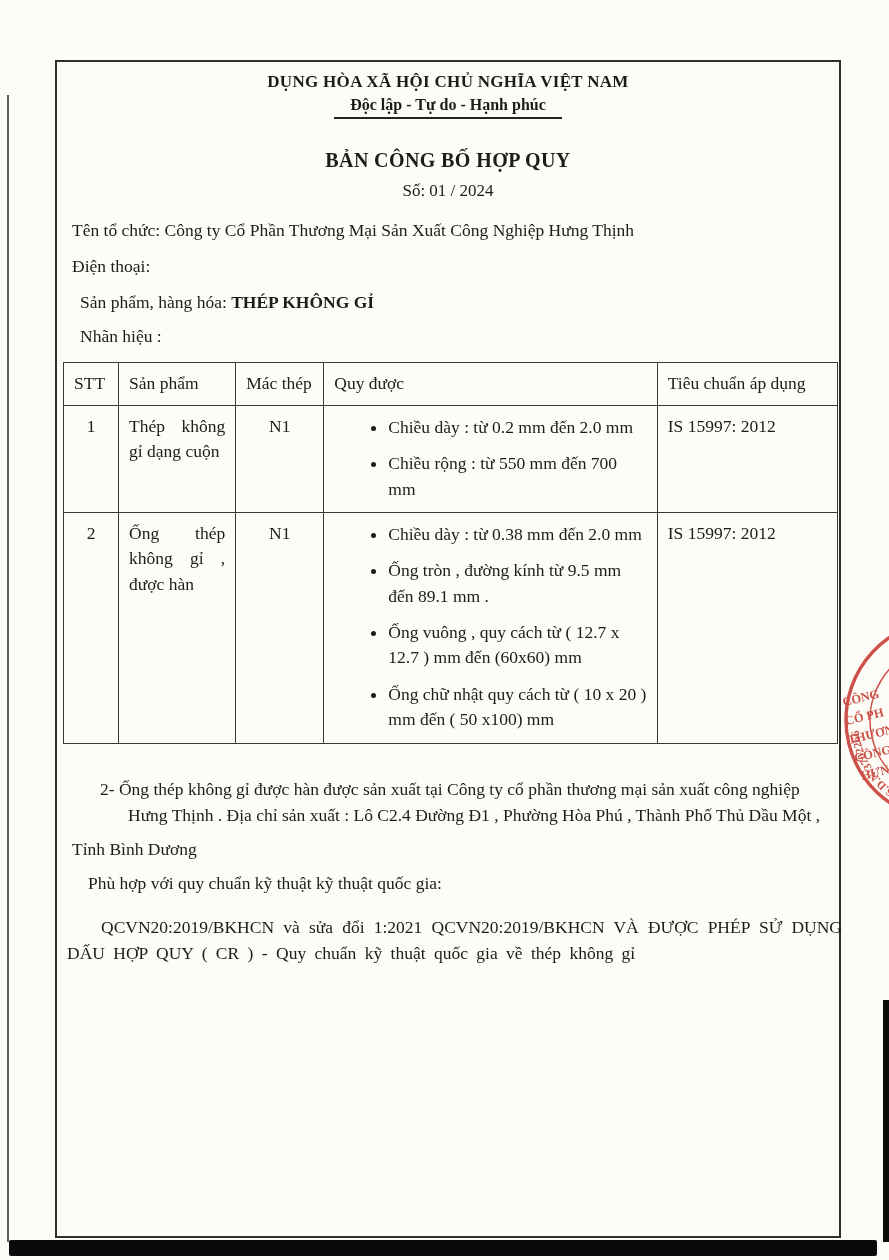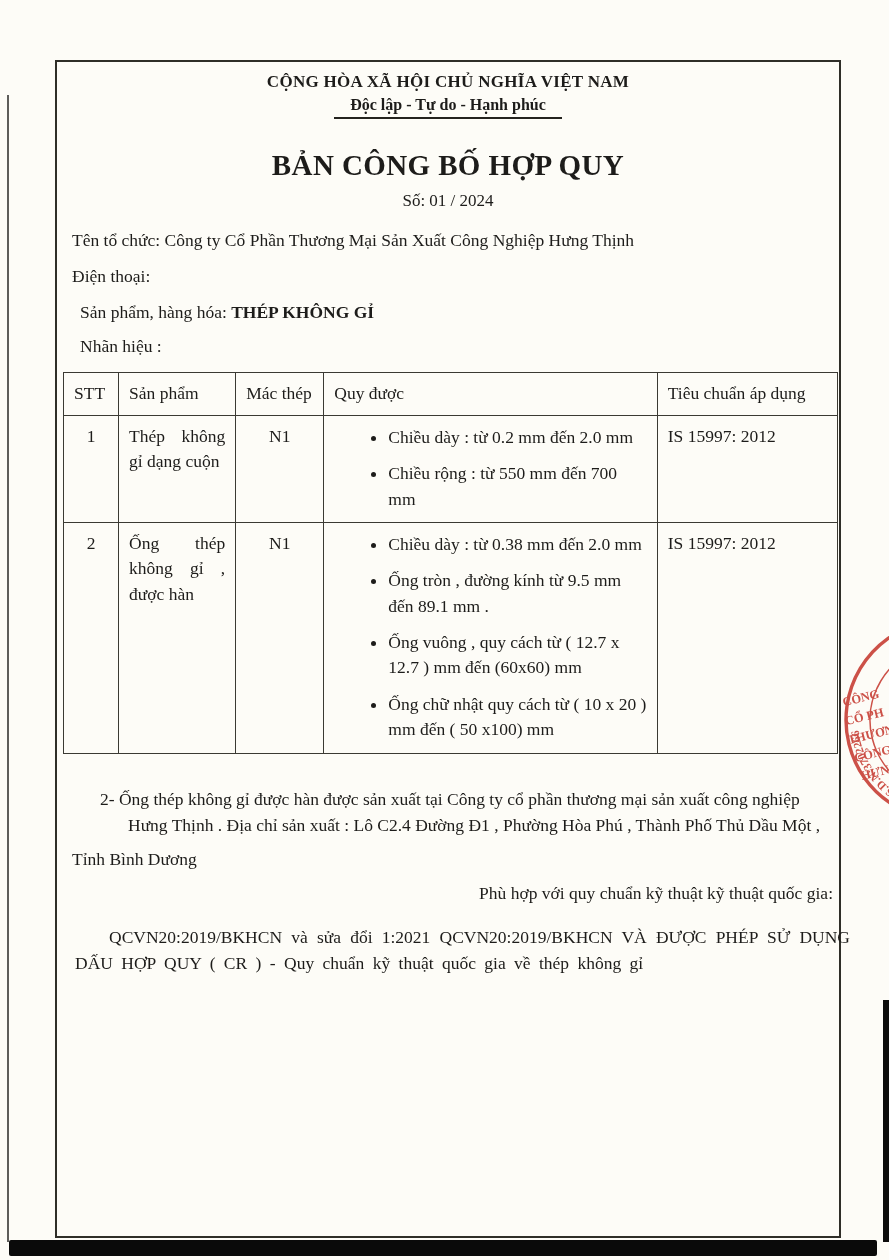--- a/index.html
+++ b/index.html
@@ -10,21 +10,21 @@
     color:#1d1c1a;
   }
   .frame{
     position:absolute;left:55px;top:60px;width:786px;height:1178px;
     border:2px solid #2f2e28;box-sizing:border-box;background:transparent;
   }
   .inner{padding:0 6px;}
   .national-title{margin-top:10px;text-align:center;font-weight:bold;font-size:17px;letter-spacing:.3px;}
   .motto-wrap{text-align:center;margin-top:4px;}
   .motto{display:inline-block;font-weight:bold;font-size:16px;border-bottom:2px solid #24231e;padding:0 16px 3px;}
-  .doc-title{margin-top:30px;text-align:center;font-weight:bold;font-size:29px;letter-spacing:.4px;}
+  .doc-title{margin-top:30px;text-align:center;font-weight:bold;font-size:20px;letter-spacing:.4px;}
   .doc-number{margin-top:9px;text-align:center;font-size:17px;}
   p{margin:0;font-size:17.5px;line-height:1.52;}
   .p-org{margin:16px 0 0 9px;}
   .p-addr{margin:3px 18px 0 9px;}
   .p-phone{margin:9px 0 0 9px;}
   .p-product{margin:10px 0 0 17px;}
   .p-brand{margin:7px 0 0 17px;}
   .p-intro{margin:9px 0 0 17px;}
   .bold{font-weight:bold;}
   table.spec{border-collapse:collapse;margin:13px 0 0 0;width:775px;table-layout:fixed;}
@@ -34,36 +34,36 @@
   .spec td.c{text-align:center;}
   .spec td.sp{text-align:justify;}
   .spec td.qc{padding-left:22px;}
   .spec ul{margin:1px 0 0 0;padding-left:42px;}
   .spec li{margin-bottom:11px;}
   .spec li:last-child{margin-bottom:2px;}
   .notes{margin:32px 8px 0 37px;}
   .notes p{margin-bottom:7px;}
   .note-hang{padding-left:28px;text-indent:-28px;}
   .p-province{margin:2px 0 0 9px;}
-  .p-conform{margin:8px 0 17px 25px;text-align:right;}
-  .p-regulation{margin:6px 0 0 12px;width:775px;text-align:justify;text-indent:34px;word-spacing:4px;}
+  .p-conform{margin:8px 0 17px 25px;}
+  .p-regulation{margin:6px 0 0 4px;width:775px;text-align:justify;text-indent:34px;word-spacing:4px;}
   
   .stamp{position:absolute;left:800px;top:616px;width:240px;height:212px;opacity:.88;}
   
   .scan-left-line{position:absolute;left:7px;top:95px;bottom:18px;width:2px;background:rgba(40,40,38,.75);}
   .scan-bottom-bar{position:absolute;left:9px;right:12px;bottom:4px;height:16px;background:#0a0a0a;border-radius:2px;}
   .scan-right-strip{position:absolute;right:0;top:1000px;height:242px;width:6px;background:#0d0d0c;}
 </style>
 </head>
 <body>
 
 <div class="frame">
   <div class="inner">
 
-    <div class="national-title">CỘNG HÒA XÃ HỘI CHỦ NGHĨA VIỆT NAM</div>
+    <div class="national-title">DỤNG HÒA XÃ HỘI CHỦ NGHĨA VIỆT NAM</div>
     <div class="motto-wrap">
       <span class="motto">Độc lập - Tự do - Hạnh phúc</span>
     </div>
 
     <div class="doc-title">BẢN CÔNG BỐ HỢP QUY</div>
     <div class="doc-number">Số: 01 / 2024</div>
 
     <p class="p-org">Tên tổ chức: Công ty Cổ Phần Thương Mại Sản Xuất Công Nghiệp Hưng Thịnh</p>
     <p class="p-phone">Điện thoại:</p>
     <p class="p-product"><span>Sản phẩm, hàng hóa: </span><span class="bold">THÉP KHÔNG GỈ</span></p>

